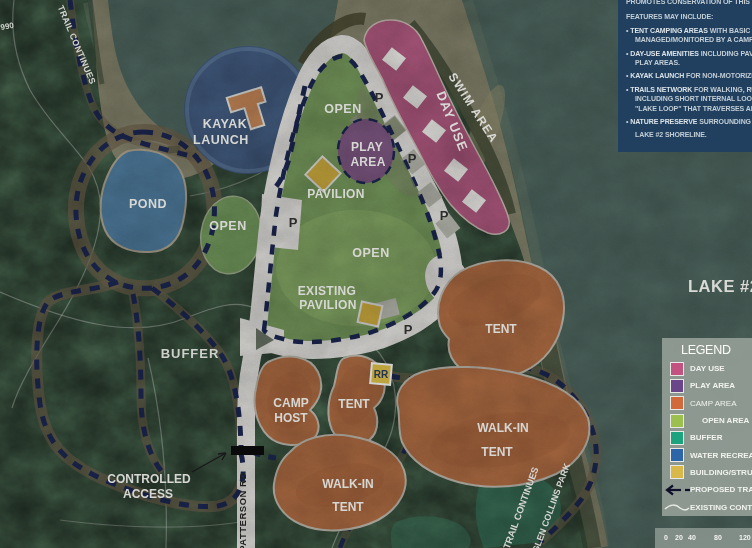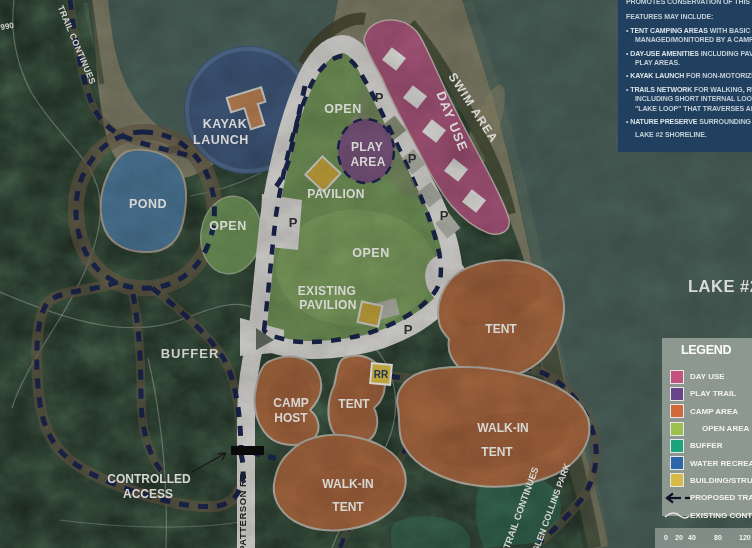--- a/index.html
+++ b/index.html
@@ -279,35 +279,35 @@
 <div style="margin-top:4px;">• <b style="color:#dbe3e8">KAYAK LAUNCH</b> FOR NON-MOTORIZED BO</div>
 <div style="margin-top:4px;">• <b style="color:#dbe3e8">TRAILS NETWORK</b> FOR WALKING, RUNNIN</div>
 <div style="padding-left:9px;">INCLUDING SHORT INTERNAL LOOPS AN</div>
 <div style="padding-left:9px;">"LAKE LOOP" THAT TRAVERSES AROUND</div>
 <div style="margin-top:4px;">• <b style="color:#dbe3e8">NATURE PRESERVE</b> SURROUNDING THE U</div>
 <div style="margin-top:4px;padding-left:9px;">LAKE #2 SHORELINE.</div>
 </div>
 
 <div class="pnl" style="left:662px;top:338px;width:90px;height:178px;background:rgba(147,157,150,0.92);color:#f2f2ef;overflow:visible;">
 
-  <div style="font-size:12.5px;font-weight:bold;color:#fdfdfb;margin:5px 0 11px 6px;letter-spacing:-0.3px;padding-left:13px;">LEGEND</div>
+  <div style="font-size:12.5px;font-weight:normal;color:#fdfdfb;margin:5px 0 3px 6px;letter-spacing:-0.3px;padding-left:13px;">LEGEND</div>
 
   <div style="display:flex;align-items:center;height:17.3px;">
         <span style="width:12px;height:12px;background:#c2527f;border:1.5px solid #e8e8e5;margin:0 6px 0 8px;flex:none;"></span>
         <span style="font-size:8px;font-weight:bold;white-space:nowrap;">DAY USE</span>
       </div>
 
   <div style="display:flex;align-items:center;height:17.3px;">
         <span style="width:12px;height:12px;background:#6b4589;border:1.5px solid #e8e8e5;margin:0 6px 0 8px;flex:none;"></span>
-        <span style="font-size:8px;font-weight:bold;white-space:nowrap;">PLAY TRAIL</span>
+        <span style="font-size:8px;font-weight:bold;white-space:nowrap;">PLAY AREA</span>
       </div>
 
   <div style="display:flex;align-items:center;height:17.3px;">
         <span style="width:12px;height:12px;background:#d2693b;border:1.5px solid #e8e8e5;margin:0 6px 0 8px;flex:none;"></span>
-        <span style="font-size:8px;font-weight:bold;white-space:nowrap;">CAMP AREA</span>
+        <span style="font-size:8px;font-weight:normal;white-space:nowrap;">CAMP AREA</span>
       </div>
 
   <div style="display:flex;align-items:center;height:17.3px;gap:12px;">
         <span style="width:12px;height:12px;background:#9dbf4e;border:1.5px solid #e8e8e5;margin:0 6px 0 8px;flex:none;"></span>
         <span style="font-size:8px;font-weight:bold;white-space:nowrap;">OPEN AREA</span>
       </div>
 
   <div style="display:flex;align-items:center;height:17.3px;">
         <span style="width:12px;height:12px;background:#1ba47e;border:1.5px solid #e8e8e5;margin:0 6px 0 8px;flex:none;"></span>
         <span style="font-size:8px;font-weight:bold;white-space:nowrap;">BUFFER</span>

